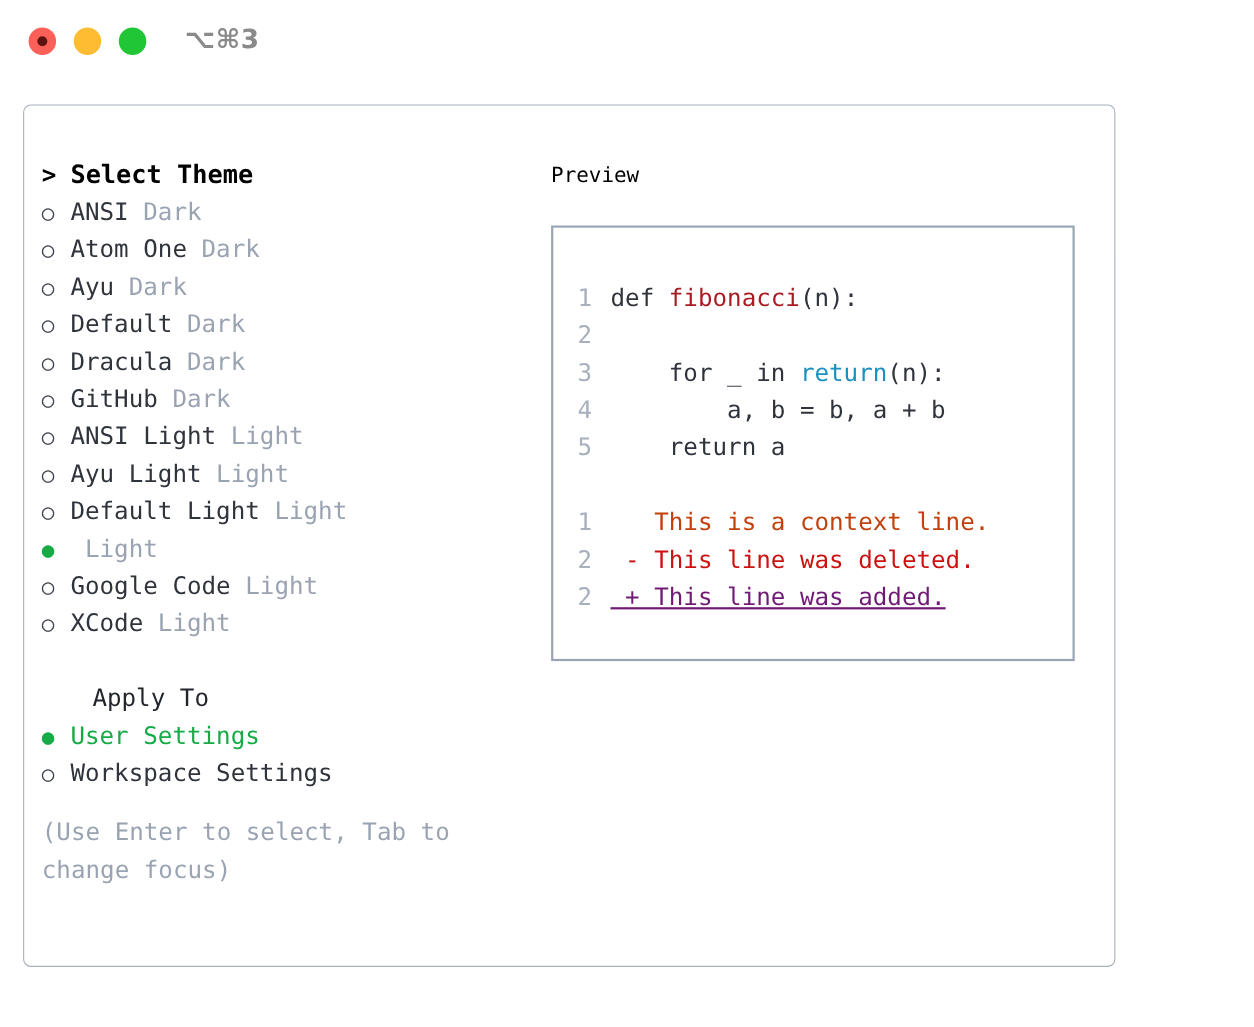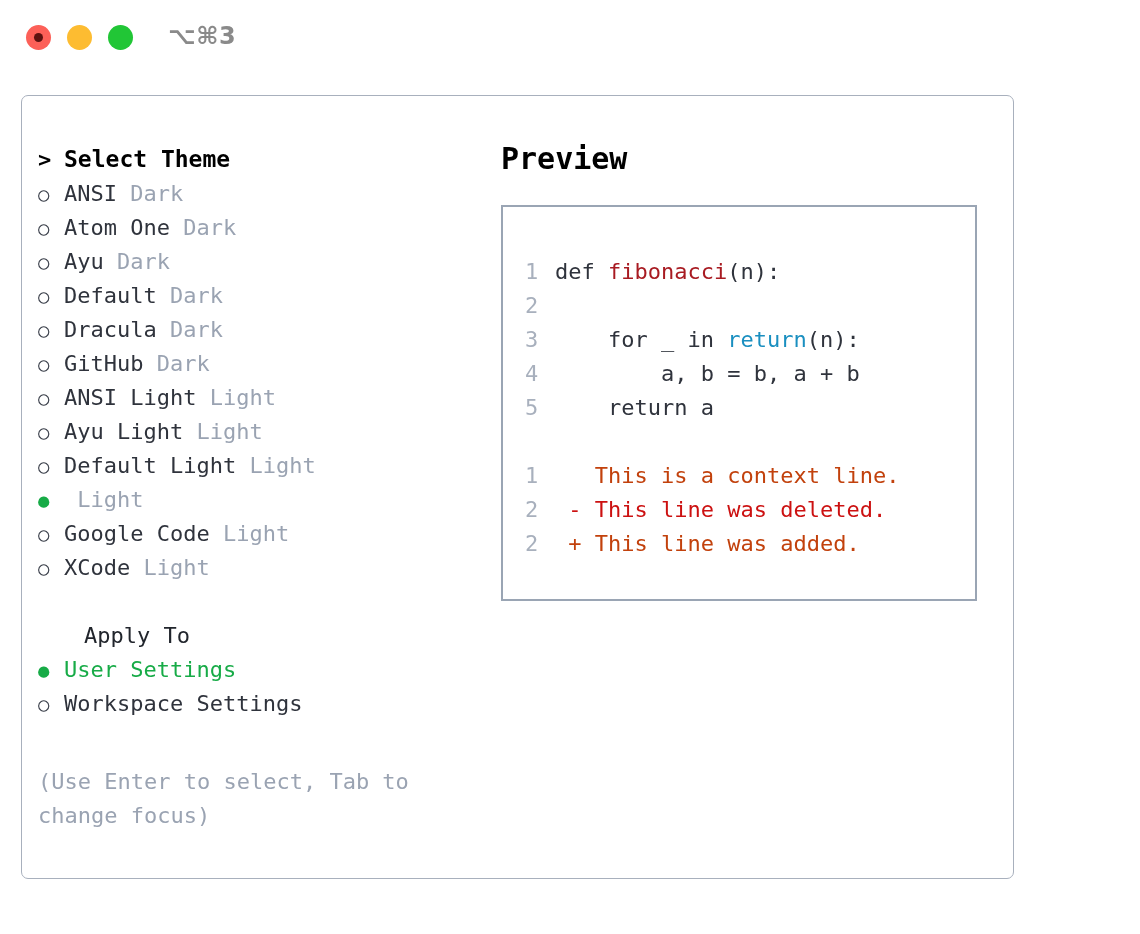--- a/index.html
+++ b/index.html
@@ -124,38 +124,38 @@
 
   #apply-to-label {
     color: #21252c;
     margin-left: 20px;
   }
   .row.apply-selected .theme-name { color: #17ab47; }
 
   .spacer-row { height: 34px; }
 
   #hint {
-    margin-top: 44px;
+    margin-top: 20px;
     font-size: 22px;
     line-height: 34px;
     color: #9aa3b2;
     width: 410px;
     white-space: normal;
   }
 
   
   #right-col {
     position: absolute;
     left: 479px;
     top: 46px;
     width: 490px;
   }
   #preview-header {
-    font-size: 30px;
-    font-weight: 700;
+    font-size: 19px;
+    font-weight: 400;
     color: #000000;
     line-height: 34px;
   }
   #preview-box {
     margin-top: 29px;
     width: 476px;
     height: 396px;
     border: 2px solid #9aa5b4;
     box-sizing: border-box;
     background: #ffffff;
@@ -176,21 +176,21 @@
   .code-text { color: #2f333c; }
 
   .tok-plain  { color: #2f333c; }
   .tok-fn     { color: #a81b22; }
   .tok-num    { color: #0b7f80; }
   .tok-kw     { color: #1a8fc0; }
 
   .diff-gap { height: 34px; }
   .diff-context { color: #c2410c; }
   .diff-del     { color: #cc1111; }
-  .diff-add     { color: #c2410c; }
+  .diff-add     { color: #701a75; text-decoration: underline; }
 </style>
 </head>
 <body>
 
 <div id="window">
 
   <div id="titlebar">
     <div class="lights">
       <div class="light red">
         <div class="rec-dot"></div>

